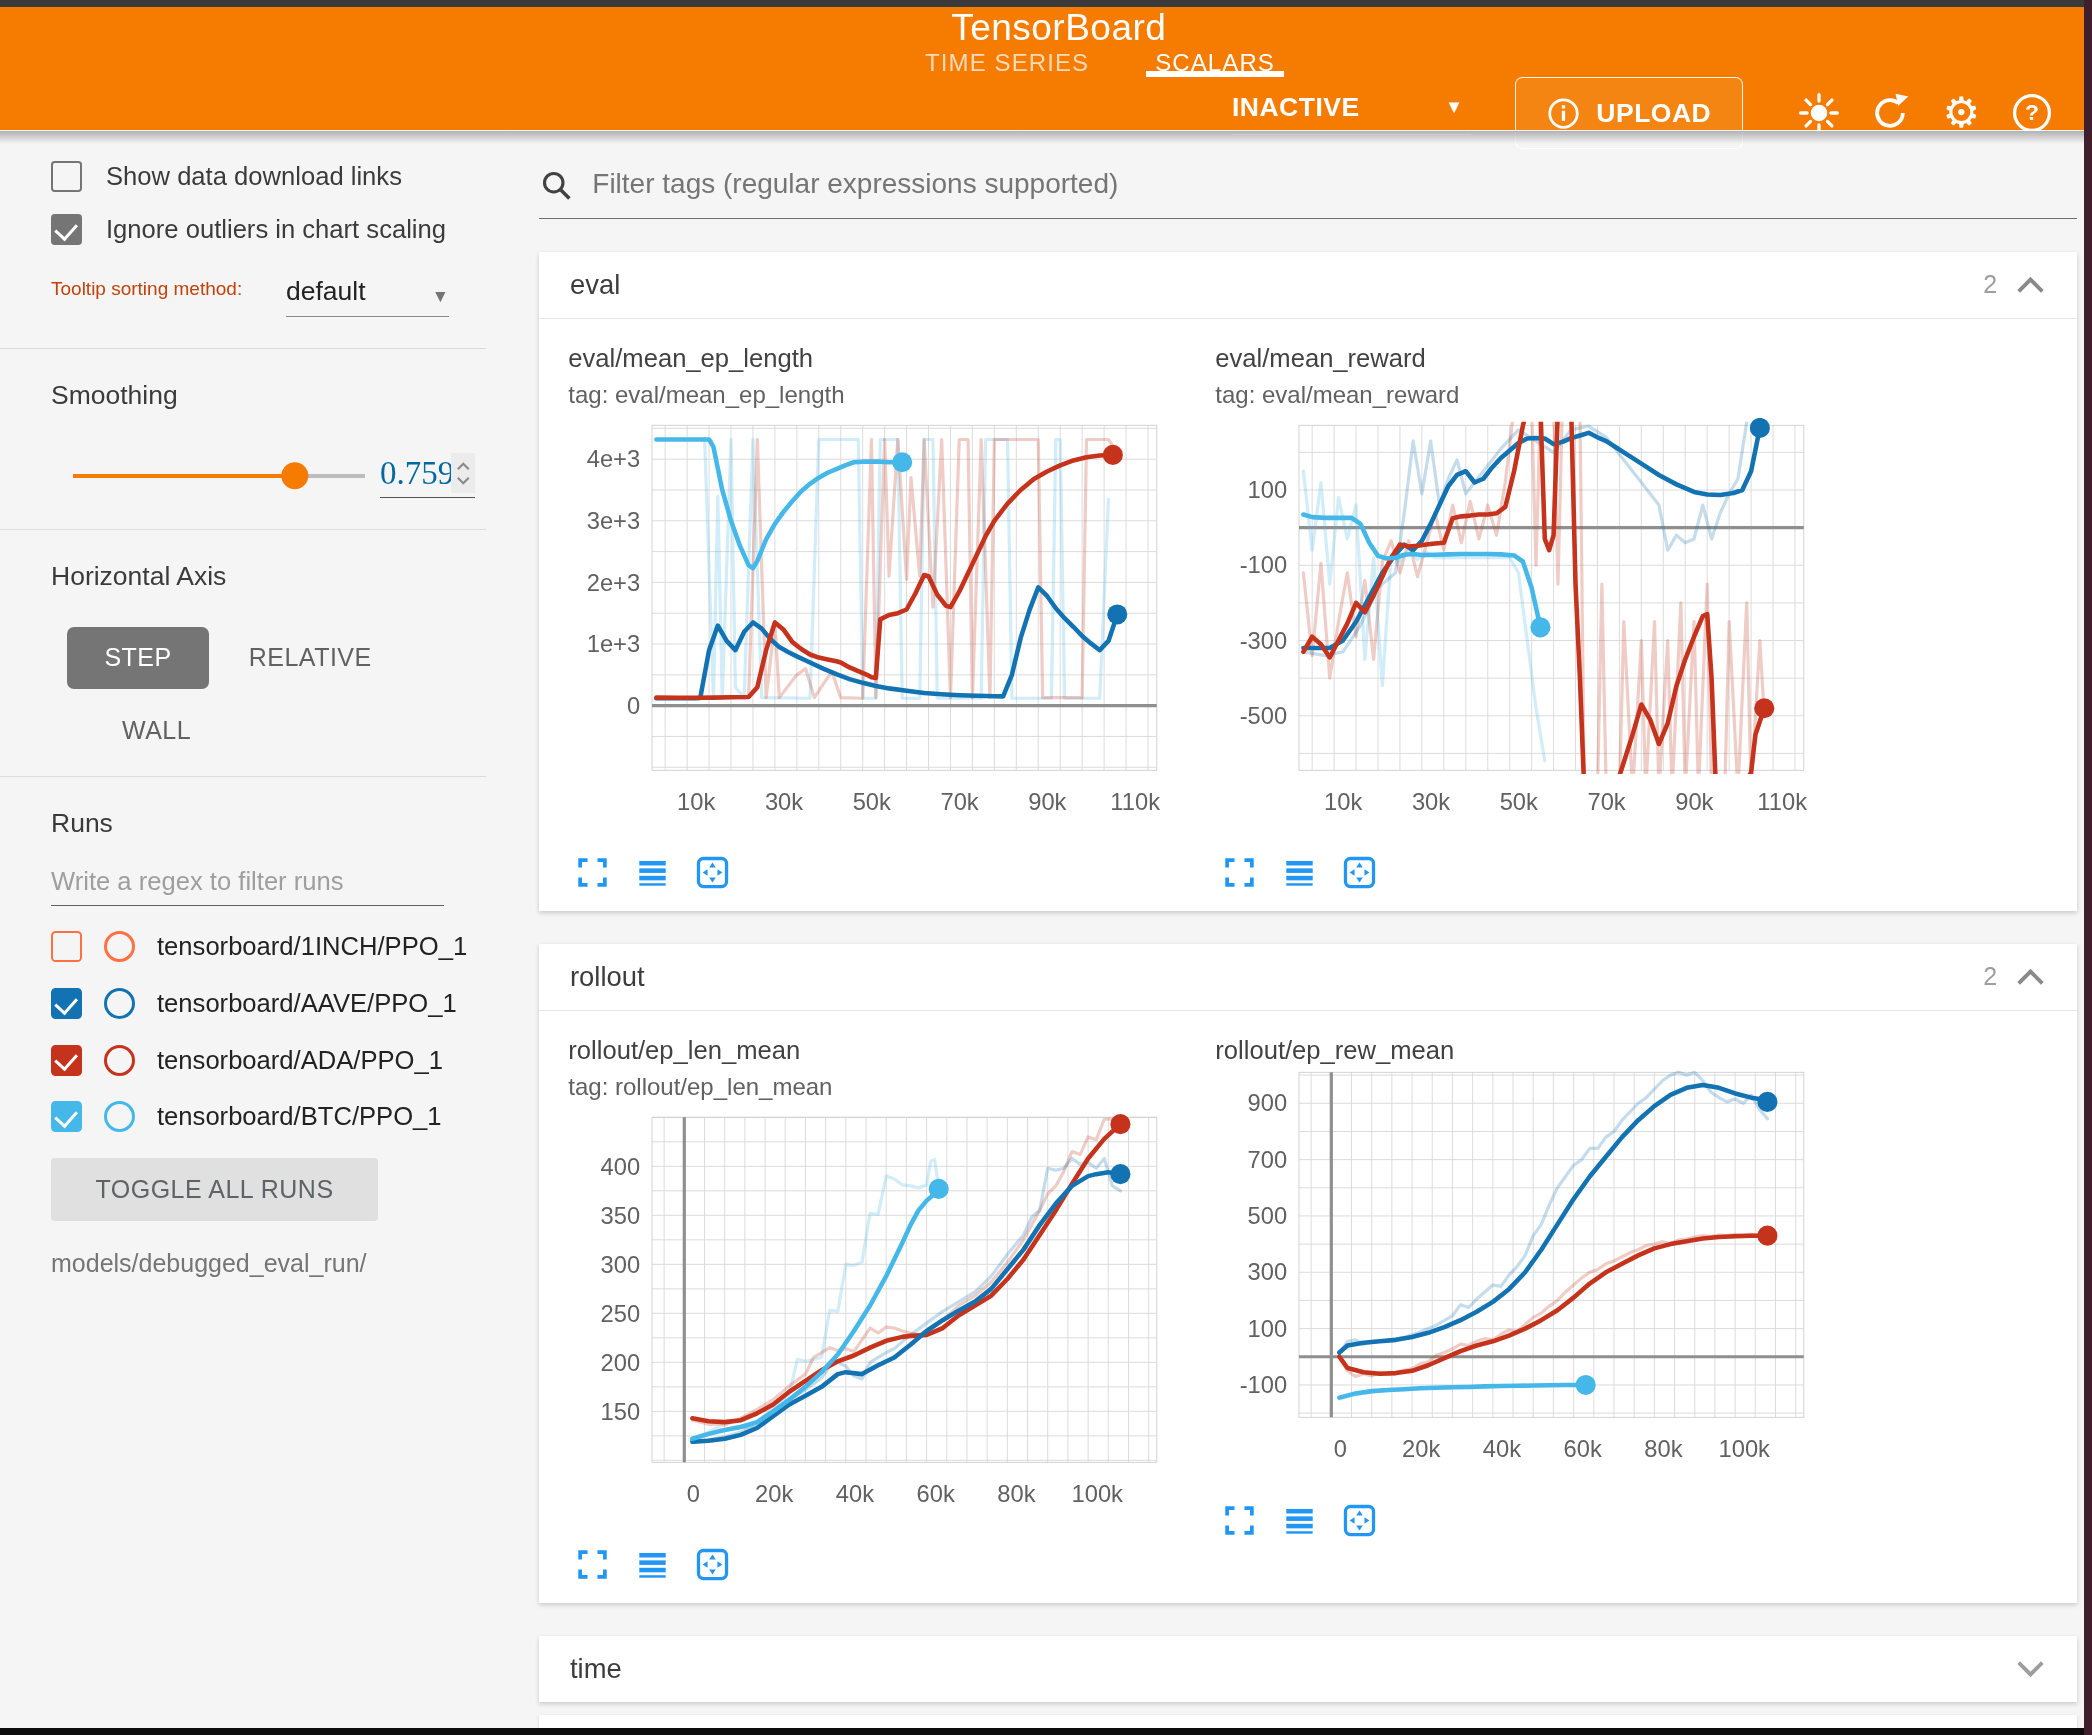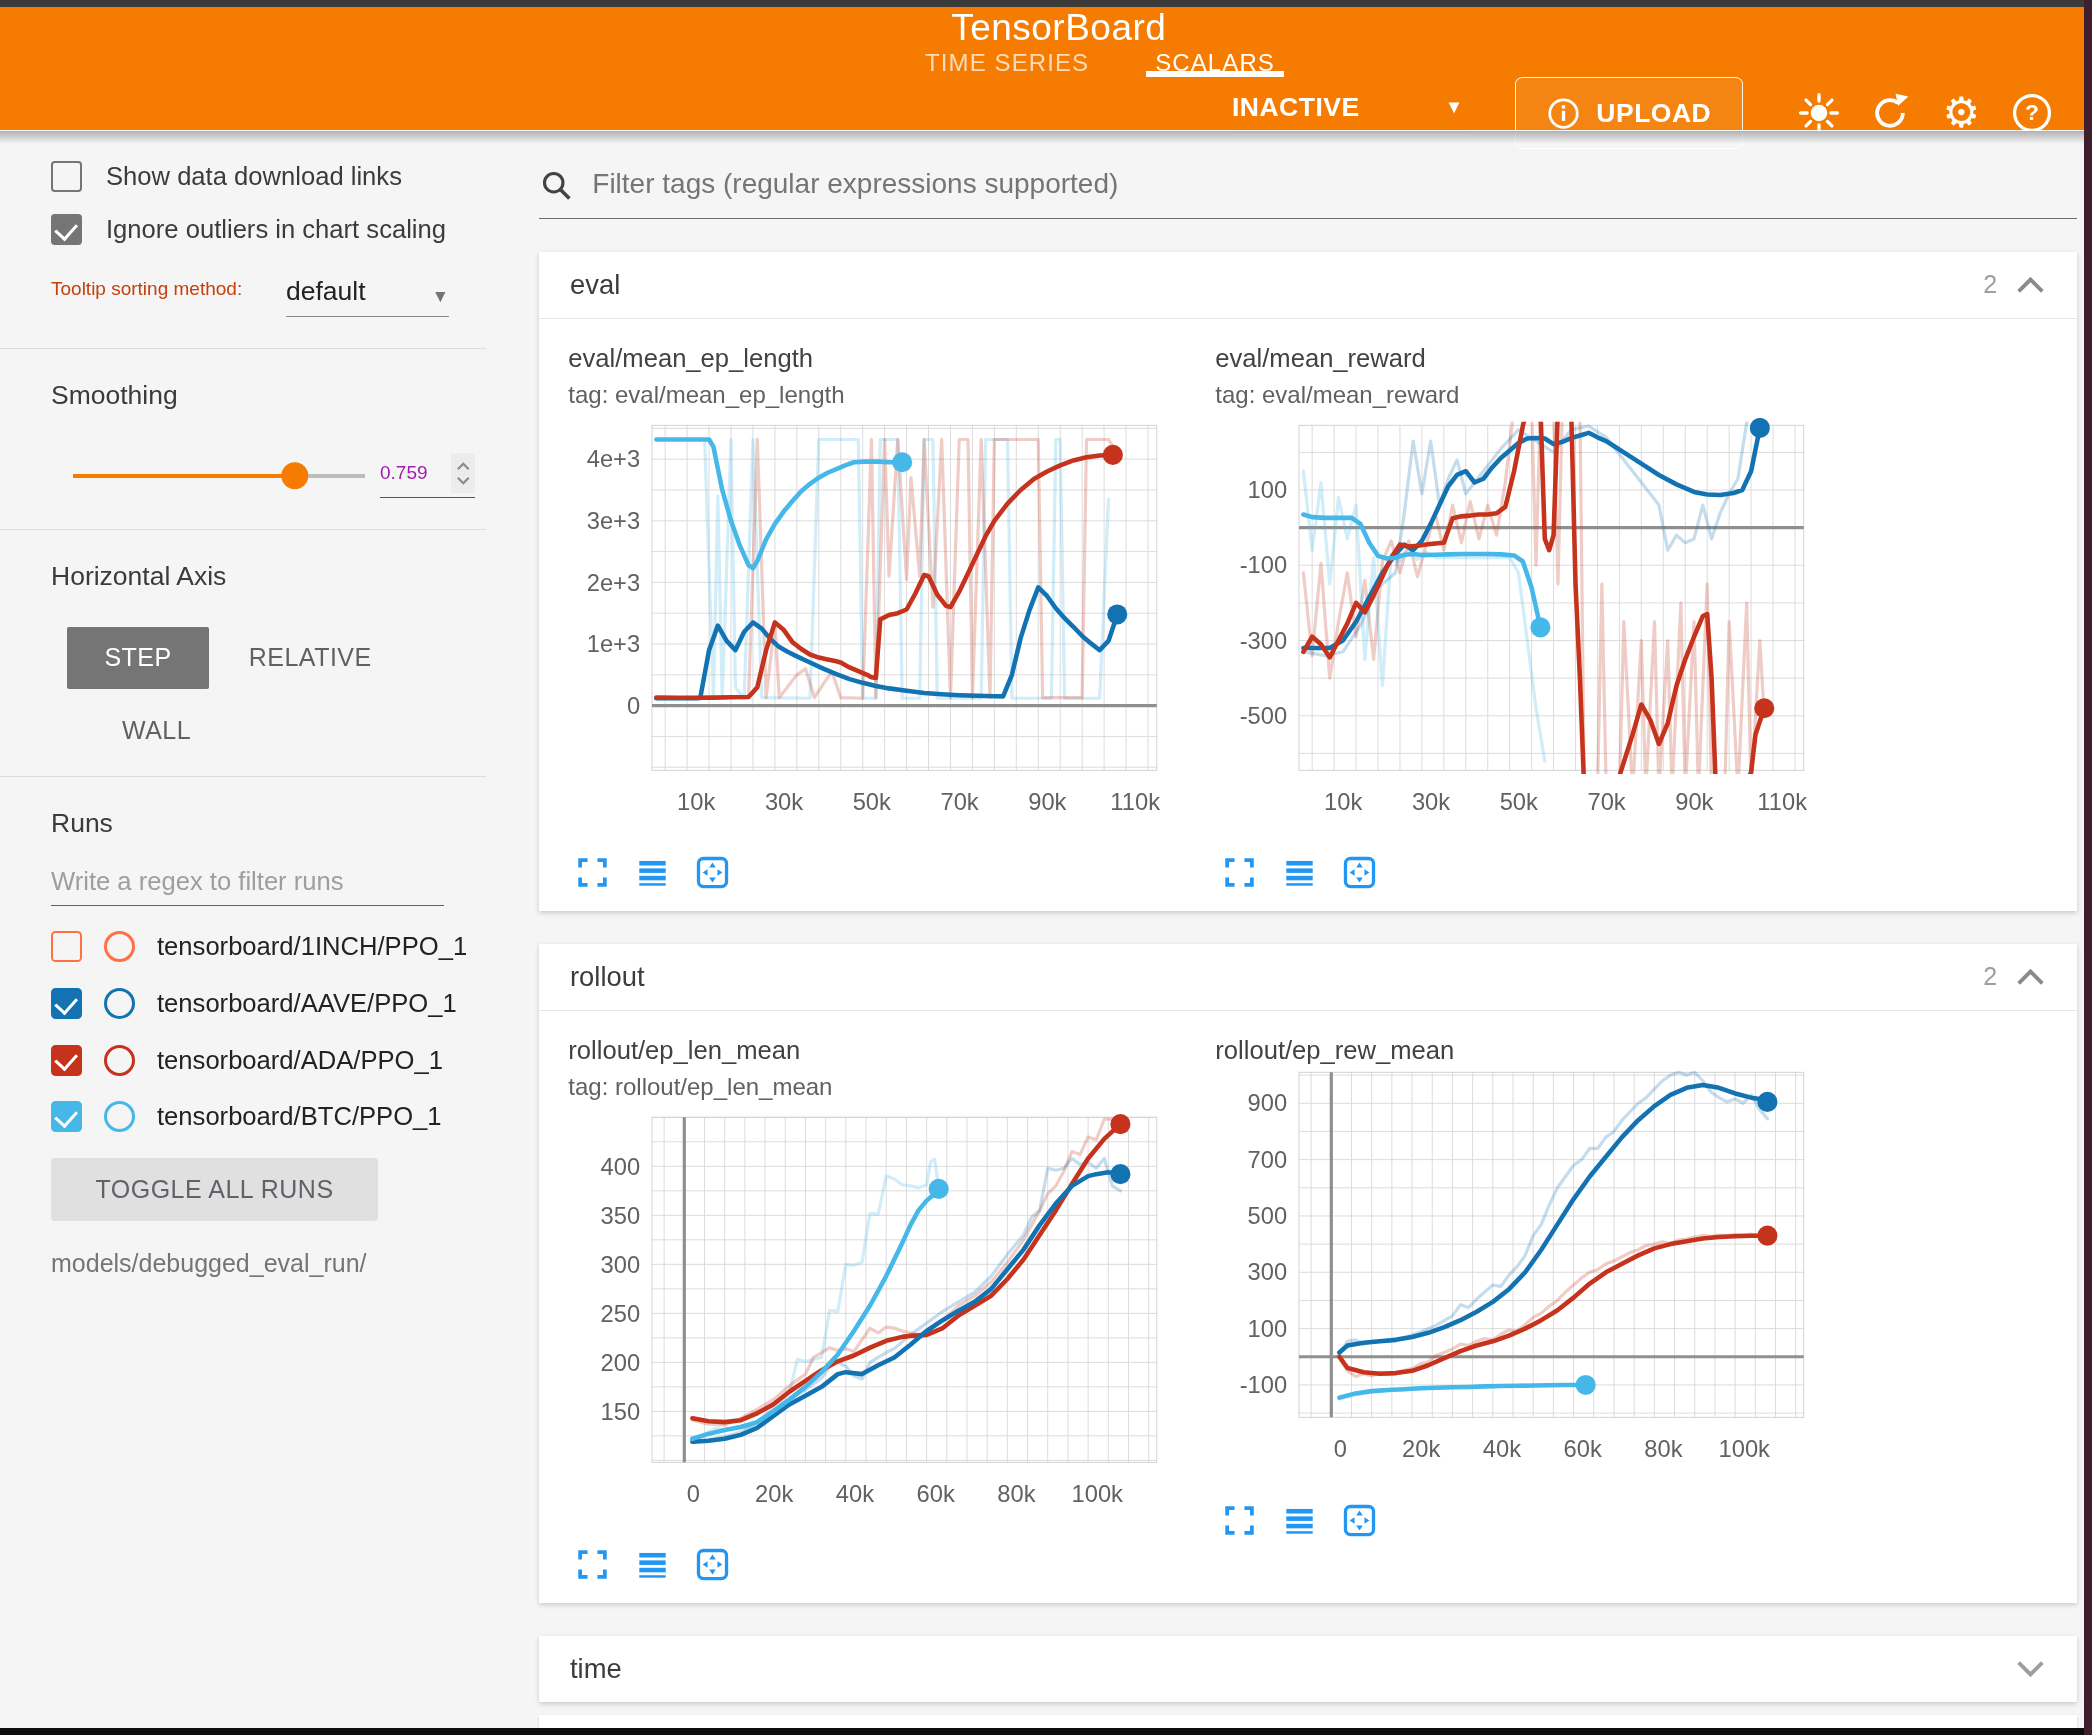--- a/index.html
+++ b/index.html
@@ -45,25 +45,25 @@
   .dropdown{margin-left:auto;width:163px;display:flex;align-items:flex-end;justify-content:space-between;
        border-bottom:1.8px solid #8a8a8a;padding-bottom:9.1px;font-size:26.5px;color:#222;cursor:pointer;}
   .dropdown .caret{color:#757575;font-size:17.4px;}
   .sb-divider{border:none;border-top:0.9px solid #dcdcdc;margin:31px 0 31px -51px;}
   .section-title{font-size:26.5px;color:#3b3b3b;}
   .slider-row{display:flex;align-items:center;margin:42px 11px 12.8px 22px;gap:14.6px;}
   .slider{flex:1;height:3.7px;background:#bdbdbd;position:relative;cursor:pointer;}
   .slider-fill{position:absolute;left:0;top:0;height:3.7px;background:#f57c00;}
   .slider-thumb{position:absolute;top:50%;transform:translate(-50%,-50%);width:27.4px;height:27.4px;border-radius:50%;background:#f57c00;}
   .smooth-box{display:flex;align-items:center;border-bottom:1.8px solid #555;padding-bottom:3.7px;}
-  .smooth-input{width:71px;border:none;background:transparent;font-size:19px;color:#a21caf;font-family:Liberation Sans, sans-serif;padding:0;}
+  .smooth-input{width:71px;border:none;background:transparent;font-size:33px;color:#0369a1;font-family:Liberation Serif, serif;padding:0;}
   .spinner{width:24px;height:40px;background:#ececec;display:flex;flex-direction:column;align-items:center;justify-content:center;gap:4.6px;cursor:pointer;}
   .axis-row1{display:flex;align-items:center;gap:40px;margin:35px 0 0 16.4px;}
   .axis-btn{font-size:25px;letter-spacing:0.5px;cursor:pointer;color:#616161;}
-  .axis-btn.selected{background:#757575;color:#fff;border-radius:2px;padding:16.4px 37px;}
+  .axis-btn.selected{background:#757575;color:#fff;border-radius:7px;padding:16.4px 37px;}
   .axis-row2{margin:27.4px 0 0 71px;}
   .runs-filter{border-bottom:1.8px solid #616161;margin:27.4px 42px 7.3px 0;padding-bottom:9.1px;}
   .runs-filter input{width:100%;border:none;background:transparent;font-size:25.6px;font-family:inherit;color:#222;padding:0;}
   .runs-filter input::placeholder{color:#9e9e9e;}
   .run-row{display:flex;align-items:center;gap:22px;margin:25.6px 0;font-size:25.6px;color:#222;white-space:nowrap;cursor:pointer;}
   .run-cb{width:31px;height:31px;border:2.7px solid;border-radius:4.6px;box-sizing:border-box;flex:none;position:relative;}
   .run-circle{width:25px;height:25px;border:3.7px solid;border-radius:50%;box-sizing:content-box;flex:none;}
   .toggle-all{width:327px;background:#e0e0e0;color:#5f6368;text-align:center;font-size:25px;letter-spacing:0.5px;
        padding:17.4px 0;border-radius:3.7px;margin-top:12.8px;cursor:pointer;}
   .models-path{margin-top:27.4px;font-size:25px;color:#757575;}

